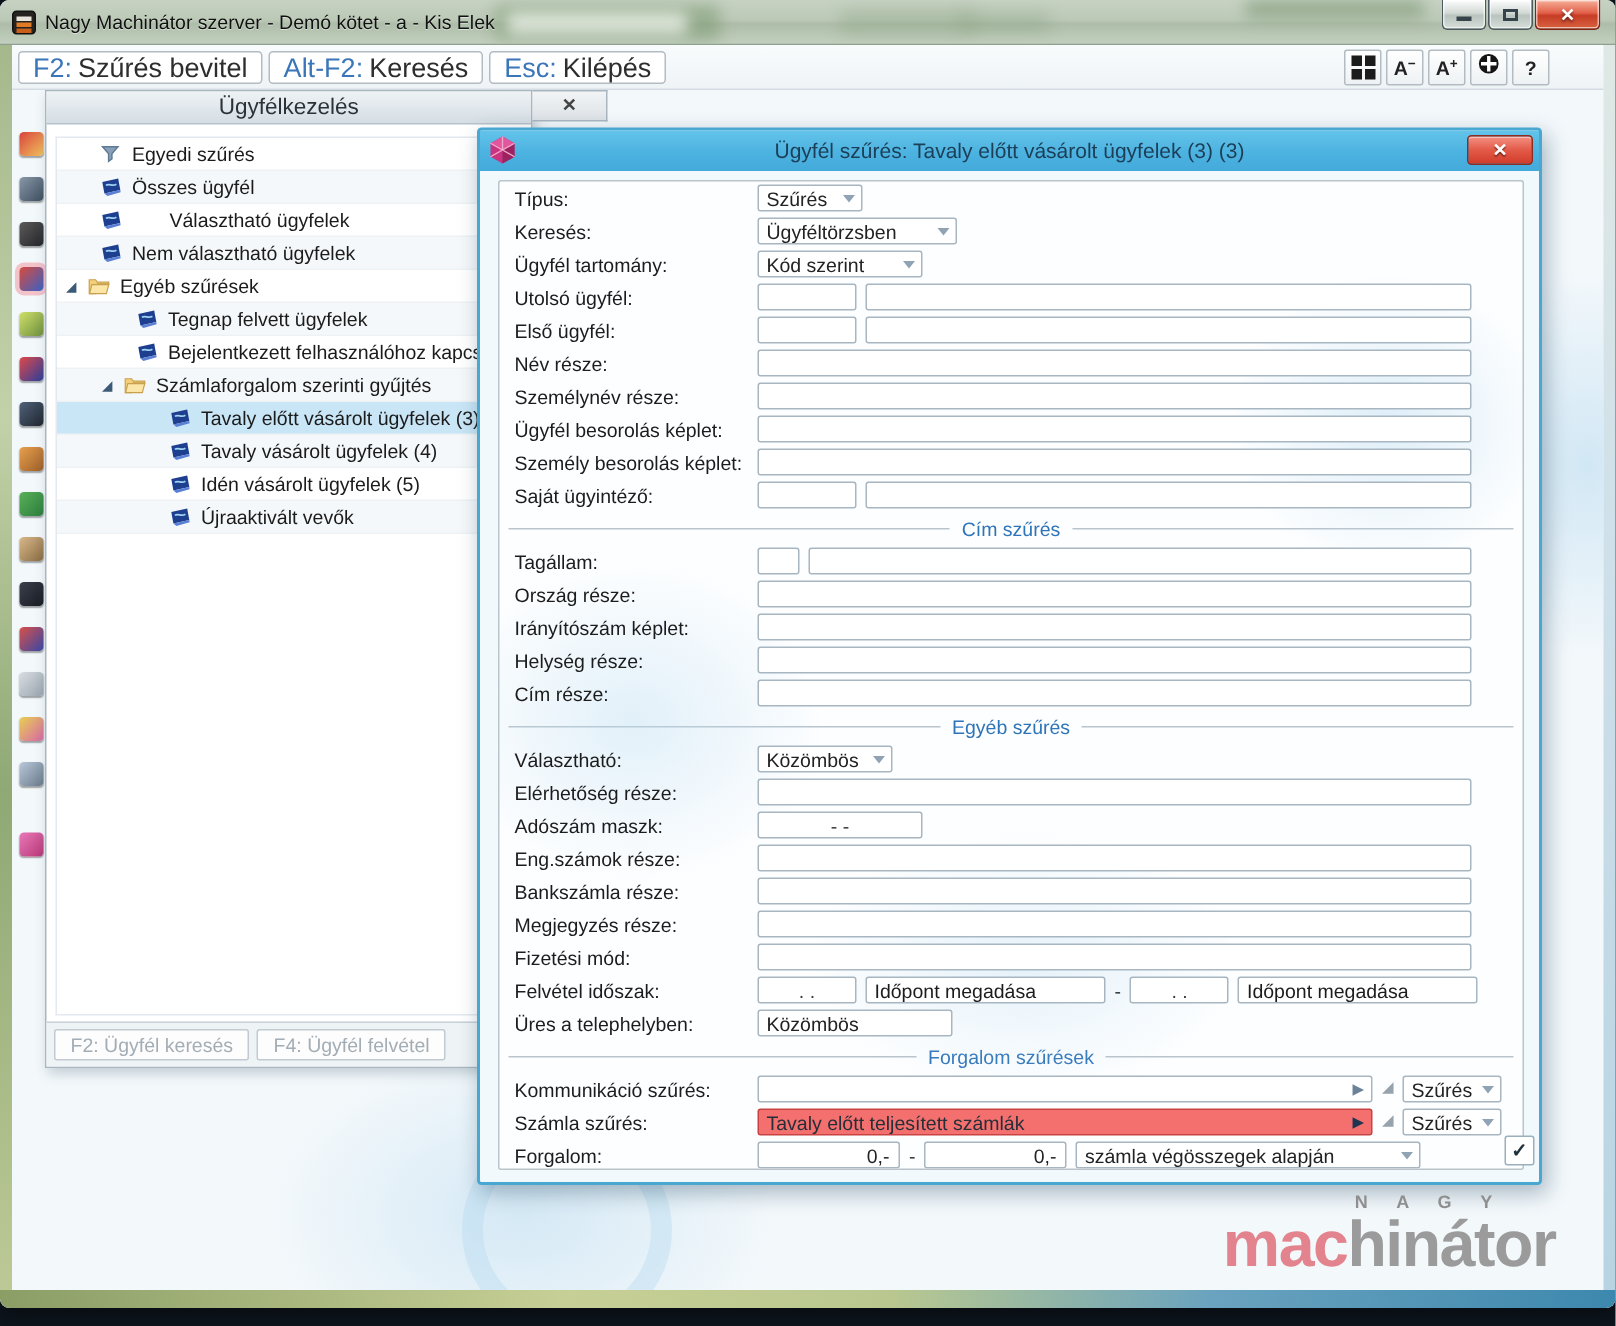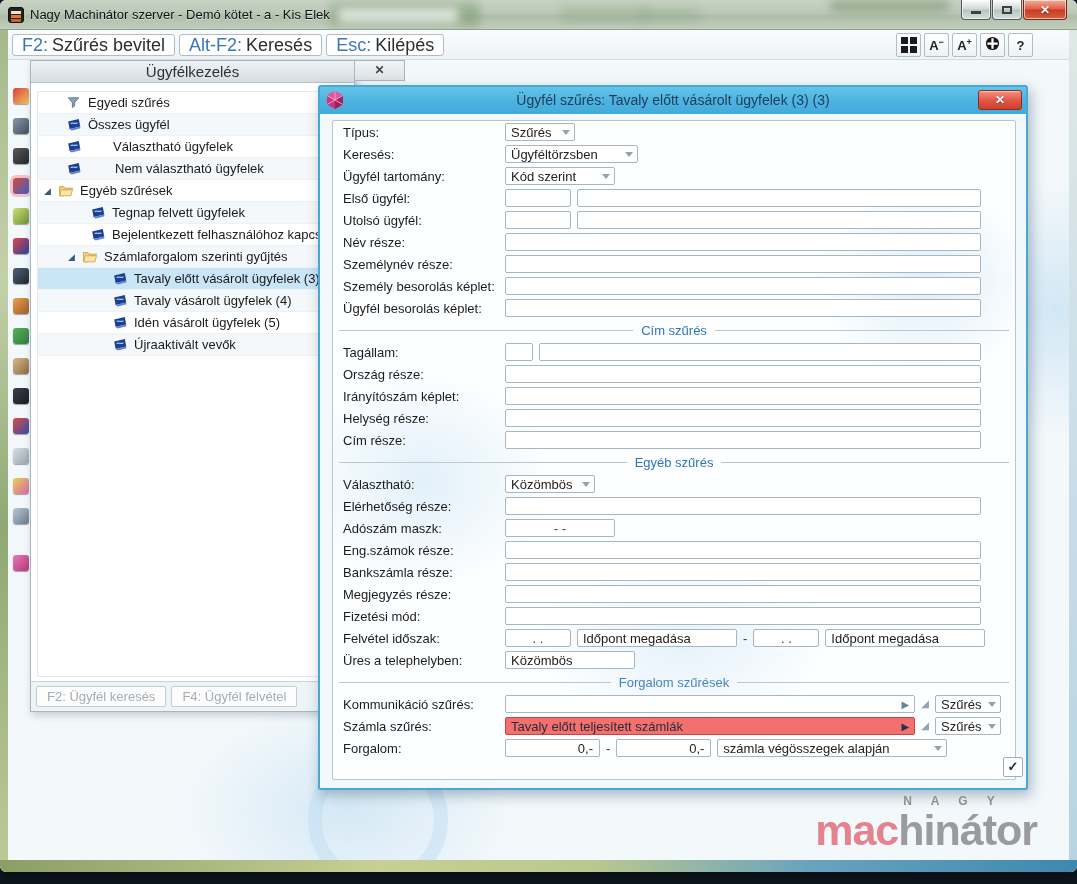--- a/index.html
+++ b/index.html
@@ -272,21 +272,21 @@
           <div class="trow" style="padding-left: 28px; gap: 25px;">
             <span class="tico">
               <svg width="16" height="16" viewBox="0 0 16 16">
                 <path d="M2.2 4.4 12.8 2l1.4 7.6-10.6 2.4z" fill="#1e3f8f"></path>
                 <path d="M3.6 12 14.2 9.6l.2 1.6L5.6 13.6z" fill="#5b7fd4"></path>
                 <path d="M4.6 6.6c2.4-1.8 4 1.2 7-.8" stroke="#9fd4f2" stroke-width="1.2" fill="none"></path>
               </svg>
             </span>
             <span class="tlbl">Választható ügyfelek</span>
           </div>
-          <div class="trow alt" style="padding-left: 28px; gap: 27px;">
+          <div class="trow alt" style="padding-left: 28px;">
             <span class="tico">
               <svg width="16" height="16" viewBox="0 0 16 16">
                 <path d="M2.2 4.4 12.8 2l1.4 7.6-10.6 2.4z" fill="#1e3f8f"></path>
                 <path d="M3.6 12 14.2 9.6l.2 1.6L5.6 13.6z" fill="#5b7fd4"></path>
                 <path d="M4.6 6.6c2.4-1.8 4 1.2 7-.8" stroke="#9fd4f2" stroke-width="1.2" fill="none"></path>
               </svg>
             </span>
             <span class="tlbl">Nem választható ügyfelek</span>
           </div>
           <div class="trow" style="padding-left: 6px;">
@@ -416,54 +416,61 @@
             <div class="frow">
               <span class="flbl">Ügyfél tartomány:</span>
               <div class="ffields">
                 <div class="fsel" style="width: 110px;">
                   <span class="fval">Kód szerint</span>
                   <span class="fsel-arrow"></span>
                 </div>
               </div>
             </div>
             <div class="frow">
+              <span class="flbl">Utolsó ügyfél:</span>
+              <div class="ffields">
+                <div class="finp" style="width: 66px;"></div>
+                <div class="finp grow"></div>
+              </div>
+            </div>
+            <div class="frow">
               <span class="flbl">Első ügyfél:</span>
               <div class="ffields">
                 <div class="finp" style="width: 66px;"></div>
                 <div class="finp grow"></div>
               </div>
             </div>
             <div class="frow">
-              <span class="flbl">Utolsó ügyfél:</span>
+              <span class="flbl">Név része:</span>
+              <div class="ffields">
+                <div class="finp grow"></div>
+              </div>
+            </div>
+            <div class="frow">
+              <span class="flbl">Személynév része:</span>
+              <div class="ffields">
+                <div class="finp grow"></div>
+              </div>
+            </div>
+            <div class="frow">
+              <span class="flbl">Ügyfél besorolás képlet:</span>
+              <div class="ffields">
+                <div class="finp grow"></div>
+              </div>
+            </div>
+            <div class="frow">
+              <span class="flbl">Személy besorolás képlet:</span>
+              <div class="ffields">
+                <div class="finp grow"></div>
+              </div>
+            </div>
+            <div class="frow">
+              <span class="flbl">Saját ügyintéző:</span>
               <div class="ffields">
                 <div class="finp" style="width: 66px;"></div>
-                <div class="finp grow"></div>
-              </div>
-            </div>
-            <div class="frow">
-              <span class="flbl">Név része:</span>
-              <div class="ffields">
-                <div class="finp grow"></div>
-              </div>
-            </div>
-            <div class="frow">
-              <span class="flbl">Személynév része:</span>
-              <div class="ffields">
-                <div class="finp grow"></div>
-              </div>
-            </div>
-            <div class="frow">
-              <span class="flbl">Személy besorolás képlet:</span>
-              <div class="ffields">
-                <div class="finp grow"></div>
-              </div>
-            </div>
-            <div class="frow">
-              <span class="flbl">Ügyfél besorolás képlet:</span>
-              <div class="ffields">
                 <div class="finp grow"></div>
               </div>
             </div>
             <div class="fsep">
               <span class="fsep-line"></span>
               <span class="fsep-title">Cím szűrés</span>
               <span class="fsep-line"></span>
             </div>
             <div class="frow">
               <span class="flbl">Tagállam:</span>

